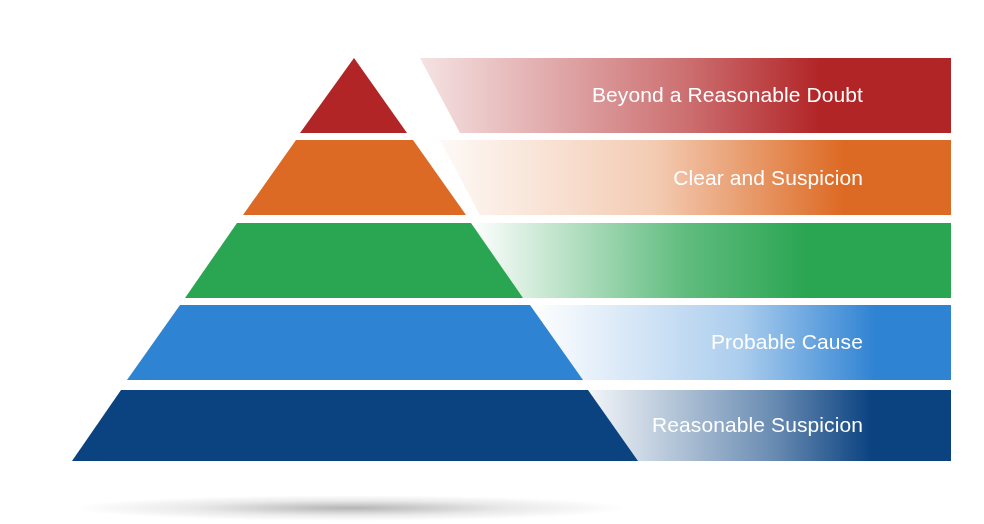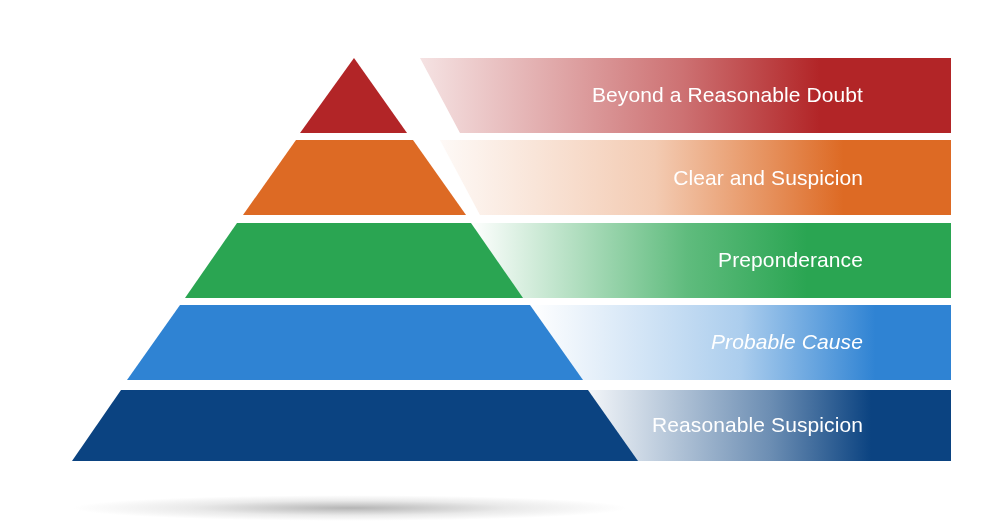--- a/index.html
+++ b/index.html
@@ -67,18 +67,17 @@
 
     <polygon fill="#B22527" points="354,58 407,133 300,133"></polygon>
     <polygon fill="#DD6A24" points="296,140 413,140 466,215 243,215"></polygon>
     <polygon fill="#2AA552" points="237,223 471,223 523,298 185,298"></polygon>
     <polygon fill="#2F83D3" points="180,305 530,305 583,380 127,380"></polygon>
     <polygon fill="#0B4381" points="121,390 588,390 638,461 72,461"></polygon>
   </svg>
 
   <div class="label" style="top:83px;">Beyond a Reasonable Doubt</div>
   <div class="label" style="top:166px;">Clear and Suspicion</div>
-  <div class="label" style="top:248px;">Preponderance</div>
-  <div class="label" style="top:330px;font-style:italic;">Probable Cause</div>
+  <div class="label" style="top:330px;">Probable Cause</div>
   <div class="label" style="top:413px;margin-left:21px;">Reasonable Suspicion</div>
 
   <div class="shadow"></div>
 </div>
 
 </body></html>

